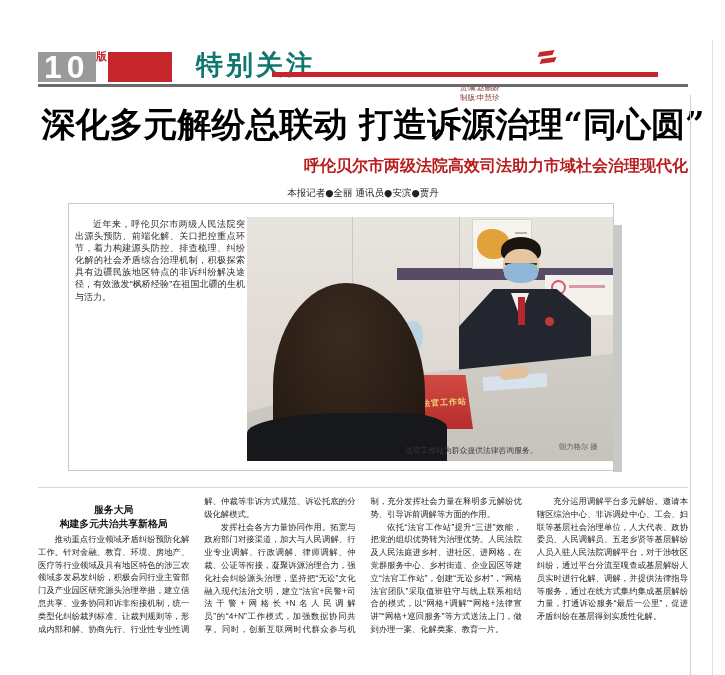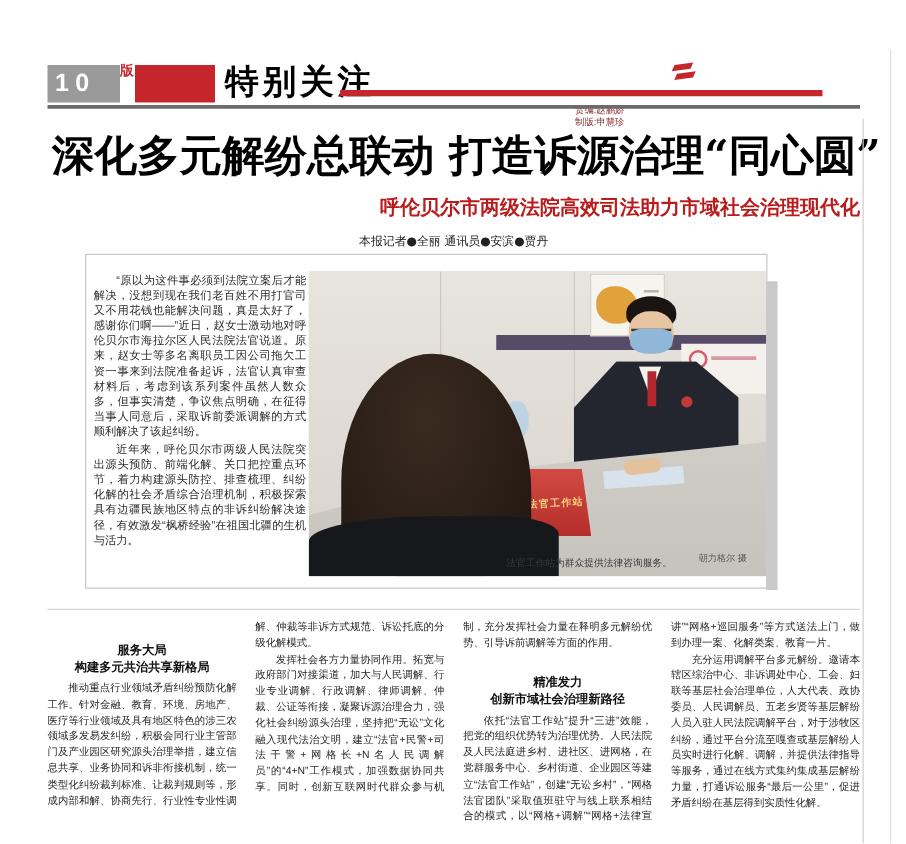--- a/index.html
+++ b/index.html
@@ -2,26 +2,26 @@
 <html><head>
 <meta charset="utf-8">
 <style>
   html,body{margin:0;padding:0;background:#ffffff;}
   .page{position:relative;width:725px;height:675px;background:#fff;overflow:hidden;
         font-family:"Liberation Sans",sans-serif;color:#111;}
   .abs{position:absolute;}
 
   
   .pagenum-box{left:38px;top:52px;width:58px;height:30px;background:#9a9a9a;color:#fff;
-    font-size:20px;font-weight:bold;letter-spacing:5px;line-height:30px;padding-left:6px;box-sizing:border-box;}
+    font-size:32px;font-weight:bold;letter-spacing:5px;line-height:30px;padding-left:6px;box-sizing:border-box;}
   .edition-char{left:96px;top:49px;font-size:11px;font-weight:bold;color:#c5262c;}
   .date-box{left:108px;top:52px;width:64px;height:30px;background:#c5262c;color:#fff;text-align:center;}
   .date-line1{font-size:8px;font-weight:bold;padding-top:5px;margin-top:33px;}
   .date-line2{font-size:8px;font-weight:bold;}
-  .section-title{left:180px;top:47px;font-size:27px;font-weight:900;letter-spacing:3px;color:#000000;}
+  .section-title{left:196px;top:47px;font-size:27px;font-weight:900;letter-spacing:3px;color:#0f766e;}
   .red-rule{left:272px;top:72px;width:386px;height:5px;background:#c5262c;}
   .editor-block{left:460px;top:50px;font-size:7.5px;line-height:10px;color:#8a3030;text-align:left;margin-top:33px;}
   .masthead{left:538px;top:44px;height:28px;display:flex;align-items:center;}
   .emblem{position:relative;width:18px;height:18px;margin-right:4px;}
   .emblem i{position:absolute;display:block;background:#c5262c;}
   .emblem .e1{left:1px;top:2px;width:14px;height:5px;transform:skewX(-30deg) rotate(-8deg);}
   .emblem .e2{left:3px;top:9px;width:14px;height:5px;transform:skewX(-30deg) rotate(-8deg);}
   .masthead-text{font-family:"Liberation Serif",serif;font-style:italic;font-weight:bold;
     font-size:21px;color:#c5262c;letter-spacing:1px;}
   .gray-rule{left:38px;top:84px;width:650px;height:3px;background:#6b6b6b;}
@@ -81,21 +81,21 @@
   .ph-caption{left:158px;top:228px;width:152px;font-size:7.8px;color:#3a3a3a;white-space:nowrap;}
   .ph-credit{left:312px;top:225px;font-size:7.3px;color:#5a5550;white-space:nowrap;}
   .photo-shadow{left:613px;top:225px;width:9px;height:247px;background:#c9c9c9;}
 
   
   .divider{left:38px;top:487px;width:650px;height:1px;background:#d8d8d8;}
   .bottom{left:38px;top:495px;width:650px;height:180px;overflow:hidden;
     column-count:4;column-gap:15px;font-size:8.3px;line-height:12.8px;text-align:justify;color:#262626;}
   .bottom p{margin:0;text-indent:2em;}
   .sec-head{break-inside:avoid;text-align:center;font-weight:bold;font-size:9.8px;line-height:13.5px;
-    margin:19px 0 3px 0;color:#111;}
+    margin:8px 0 3px 0;color:#111;}
   .sec-head div{text-indent:0;}
 
   
   .edge1{left:690px;top:95px;width:1px;height:580px;background:#cfcfcf;}
   .edge2{left:712px;top:40px;width:1px;height:635px;background:#e0e0e0;}
 </style>
 </head>
 <body>
 
 <div class="page">
@@ -119,21 +119,20 @@
       </span>
   </div>
   <div class="abs gray-rule"></div>
 
   <div class="abs headline">深化多元解纷总联动  打造诉源治理“同心圆”</div>
   <div class="abs subtitle">呼伦贝尔市两级法院高效司法助力市域社会治理现代化</div>
   <div class="abs byline">本报记者●全丽 通讯员●安滨●贾丹</div>
 
   <div class="abs article-box">
     <div class="intro">
-      <p>“原以为这件事必须到法院立案后才能解决，没想到现在我们老百姓不用打官司又不用花钱也能解决问题，真是太好了，感谢你们啊——”近日，赵女士激动地对呼伦贝尔市海拉尔区人民法院法官说道。原来，赵女士等多名离职员工因公司拖欠工资一事来到法院准备起诉，法官认真审查材料后，考虑到该系列案件虽然人数众多，但事实清楚，争议焦点明确，在征得当事人同意后，采取诉前委派调解的方式顺利解决了该起纠纷。</p>
       <p>近年来，呼伦贝尔市两级人民法院突出源头预防、前端化解、关口把控重点环节，着力构建源头防控、排查梳理、纠纷化解的社会矛盾综合治理机制，积极探索具有边疆民族地区特点的非诉纠纷解决途径，有效激发“枫桥经验”在祖国北疆的生机与活力。</p>
     </div>
   </div>
 
   <div class="abs photo">
     <div class="ph ph-wall"></div>
     <div class="ph seam" style="left:105px;"></div>
     <div class="ph seam" style="left:212px;"></div>
     <div class="ph ph-band"></div>
     <div class="ph ph-map">
@@ -170,24 +169,20 @@
   <div class="abs photo-shadow"></div>
 
   <div class="abs divider"></div>
   <div class="abs bottom">
     <div class="sec-head">
       <div>服务大局</div>
       <div>构建多元共治共享新格局</div>
     </div>
     <p>推动重点行业领域矛盾纠纷预防化解工作。针对金融、教育、环境、房地产、医疗等行业领域及具有地区特色的涉三农领域多发易发纠纷，积极会同行业主管部门及产业园区研究源头治理举措，建立信息共享、业务协同和诉非衔接机制，统一类型化纠纷裁判标准、让裁判规则等，形成内部和解、协商先行、行业性专业性调解、仲裁等非诉方式规范、诉讼托底的分级化解模式。</p>
     <p>发挥社会各方力量协同作用。拓宽与政府部门对接渠道，加大与人民调解、行业专业调解、行政调解、律师调解、仲裁、公证等衔接，凝聚诉源治理合力，强化社会纠纷源头治理，坚持把“无讼”文化融入现代法治文明，建立“法官+民警+司法干警+网格长+N名人民调解员”的“4+N”工作模式，加强数据协同共享。同时，创新互联网时代群众参与机制，充分发挥社会力量在释明多元解纷优势、引导诉前调解等方面的作用。</p>
-    <div class="sec-head">
-      <div>精准发力</div>
-      <div>创新市域社会治理新路径</div>
-    </div>
     <p>依托“法官工作站”提升“三进”效能，把党的组织优势转为治理优势。人民法院及人民法庭进乡村、进社区、进网格，在党群服务中心、乡村街道、企业园区等建立“法官工作站”，创建“无讼乡村”，“网格法官团队”采取值班驻守与线上联系相结合的模式，以“网格+调解”“网格+法律宣讲”“网格+巡回服务”等方式送法上门，做到办理一案、化解类案、教育一片。</p>
     <p>充分运用调解平台多元解纷。邀请本辖区综治中心、非诉调处中心、工会、妇联等基层社会治理单位，人大代表、政协委员、人民调解员、五老乡贤等基层解纷人员入驻人民法院调解平台，对于涉牧区纠纷，通过平台分流至嘎查或基层解纷人员实时进行化解、调解，并提供法律指导等服务，通过在线方式集约集成基层解纷力量，打通诉讼服务“最后一公里”，促进矛盾纠纷在基层得到实质性化解。</p>
 
   </div>
 
   <div class="abs edge1"></div>
   <div class="abs edge2"></div>
 </div>
 
 </body></html>

